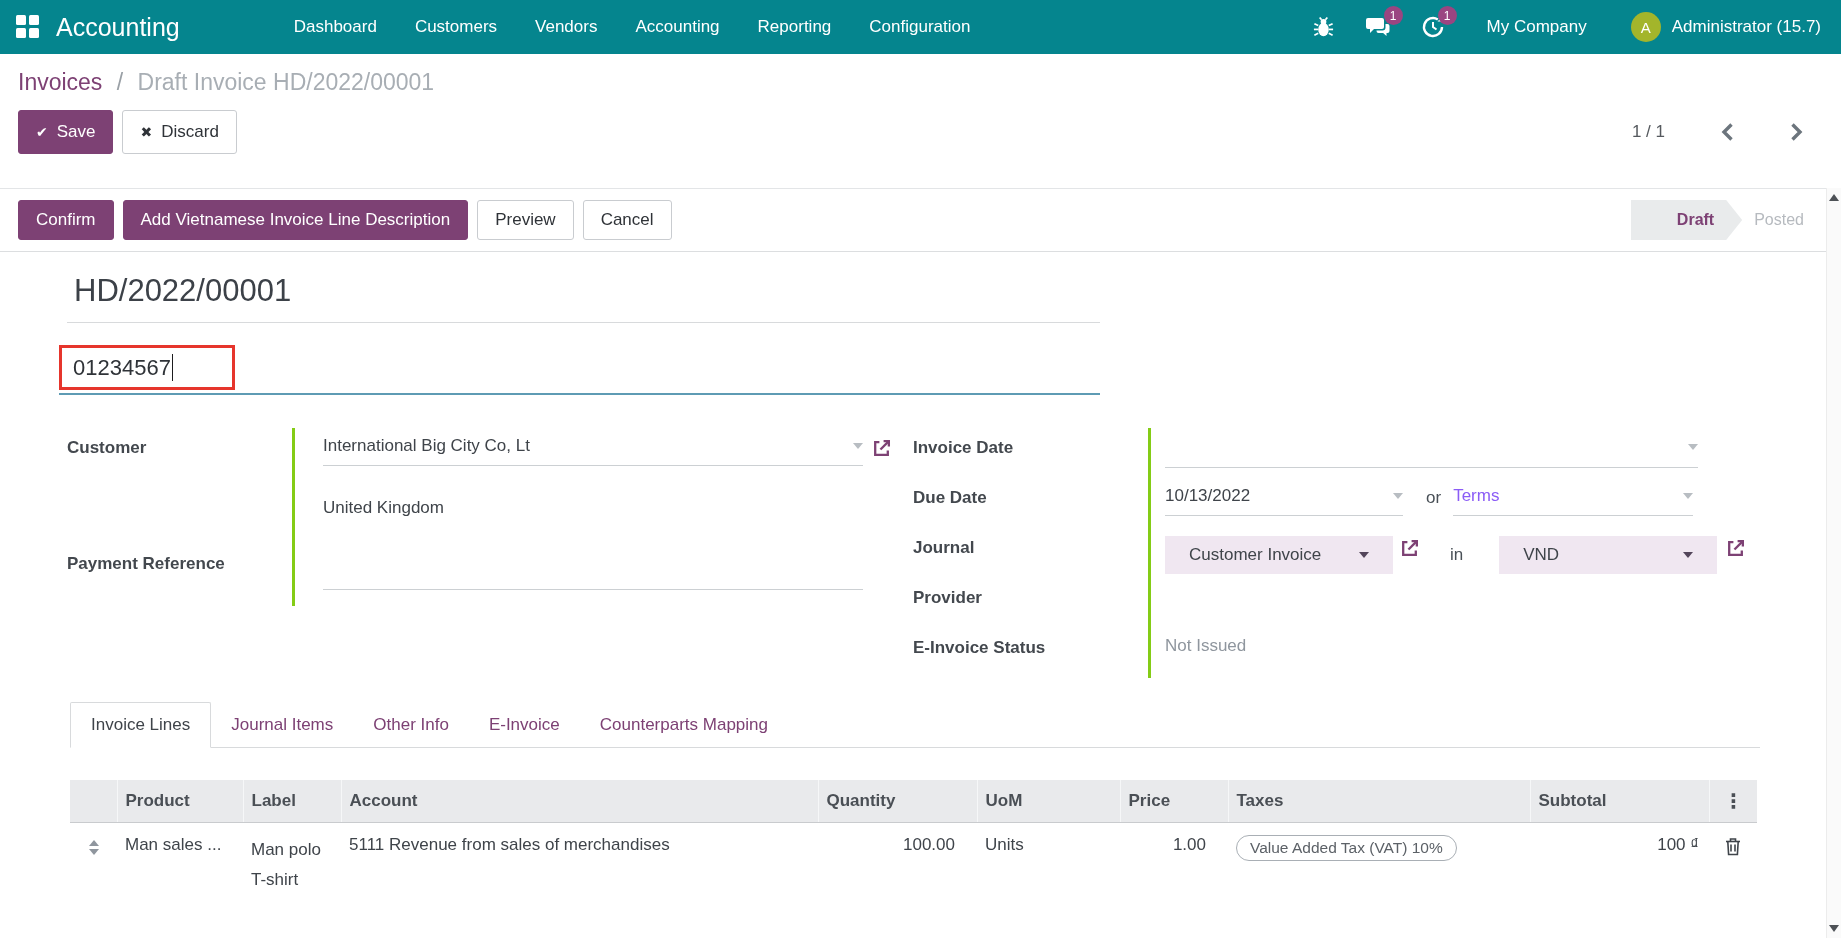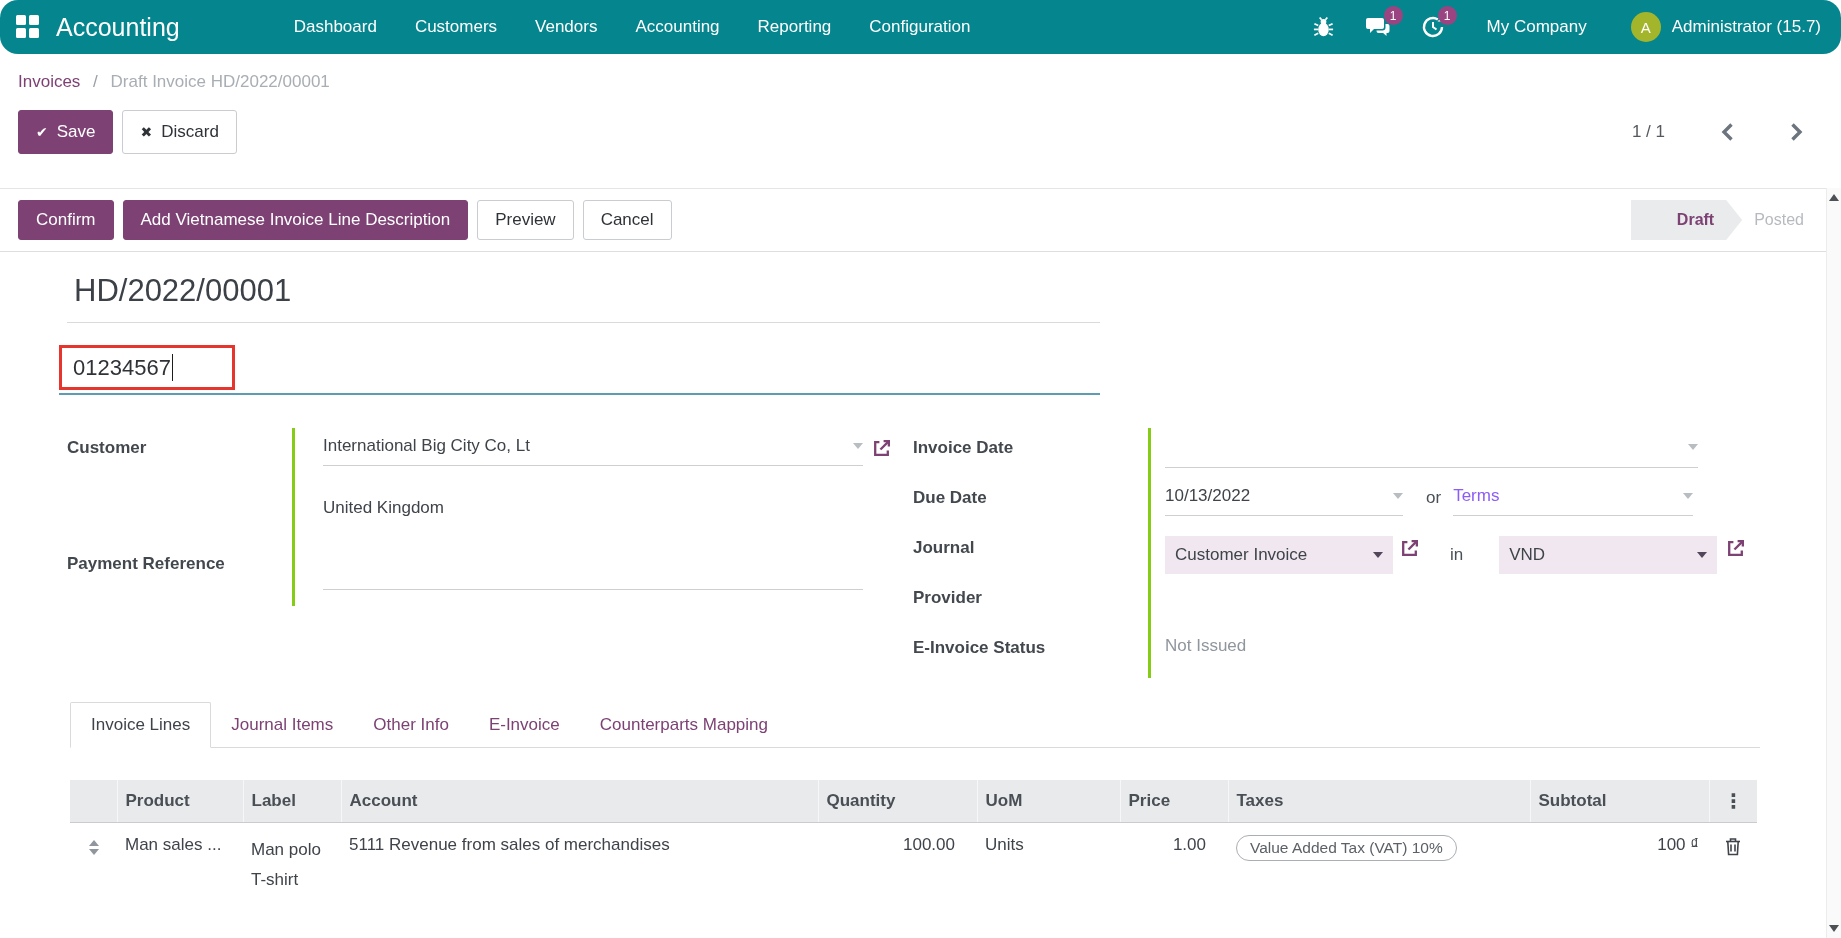--- a/index.html
+++ b/index.html
@@ -4,41 +4,41 @@
 <style>
   * { box-sizing: border-box; margin: 0; padding: 0; }
   html,body { width:1841px; height:938px; overflow:hidden; }
   body {
     font-family:"Liberation Sans","DejaVu Sans",sans-serif;
     font-size:17px; color:#43484e; background:#fff; position:relative;
   }
 
   
   .navbar { height:54px; background:#05858e; display:flex; align-items:center;
-            color:#fff; padding:0 20px 0 16px;border-radius:18px; }
+            color:#fff; padding:0 20px 0 16px; }
   .apps-icon { width:24px; height:24px; display:grid; grid-template-columns:10px 10px;
                grid-template-rows:10px 10px; gap:3px; margin-right:16px; cursor:pointer; }
   .apps-icon span { background:#fff; border-radius:1.5px; }
   .navbar-app { font-size:25px; font-weight:400; cursor:pointer; }
   .navbar-menu { display:flex; margin-left:95px; }
   .navbar-menu .nav-item { padding:0 19px; line-height:54px; cursor:pointer; white-space:nowrap; }
   .nav-spacer { flex:1; }
   .nav-icon { position:relative; margin-left:30px; cursor:pointer; display:flex; align-items:center; }
   .nav-badge { position:absolute; top:-9px; right:-12px; background:#9a4581; color:#fff;
                width:19px; height:19px; border-radius:50%; font-size:12px;
                display:flex; align-items:center; justify-content:center; }
   .nav-company { margin-left:42px; cursor:pointer; white-space:nowrap; }
   .nav-avatar { width:30px; height:30px; border-radius:50%; background:#a3b52b; color:#fff;
                 font-size:15px; display:flex; align-items:center; justify-content:center;
                 margin-left:44px; cursor:pointer; }
   .nav-user { margin-left:11px; cursor:pointer; white-space:nowrap; }
 
   
   .control-panel { padding:14px 0 0 18px; }
-  .breadcrumb { font-size:17px; height:28px; line-height:28px; }
+  .breadcrumb { font-size:23px; height:28px; line-height:28px; }
   .bc-parent { color:#7d4174; cursor:pointer; }
   .bc-sep { color:#9aa0a6; margin:0 8px; }
   .bc-current { color:#a8aeb4; }
   .cp-row { display:flex; align-items:center; margin-top:14px; height:44px; margin-bottom:34px; }
   .btn { font-size:17px; height:44px; display:inline-flex; align-items:center; gap:9px;
          padding:0 17px; border-radius:3px; border:1px solid transparent; cursor:pointer;
          background:#fff; white-space:nowrap; }
   .btn-primary { background:#7d4174; border-color:#7d4174; color:#fff; }
   .btn-default { border-color:#c9ccd0; color:#2f3338; }
   .btn + .btn { margin-left:9px; }
@@ -81,21 +81,21 @@
   .u-field { border-bottom:1px solid #ccd0d3; display:flex; align-items:center;
              padding-bottom:9px; cursor:pointer; }
   .caret { width:0; height:0; border-left:5px solid transparent; border-right:5px solid transparent;
            border-top:6px solid #b8bdc2; margin-left:auto; cursor:pointer; flex:none; }
   .caret-dark { border-top-color:#53455a; }
   .ext-link { margin:2px 0 0 8px; cursor:pointer; flex:none; display:flex; }
   .plain-val { color:#3f444a; }
   .muted-val { color:#8f969e; }
   .placeholder { color:#8b5cf6;text-align:right; }
   .conj { color:#495057; }
-  .chip { background:#f0e7f1; height:38px; display:flex; align-items:center; padding:0 10px;
+  .chip { background:#f0e7f1; height:38px; display:flex; align-items:center; padding:0 24px;
           cursor:pointer; color:#3f444a; }
   .chip .caret { margin-left:auto; }
 
   
   .tabs { display:flex; align-items:flex-end; margin-top:24px; margin-left:3px; width:1690px;
           border-bottom:1px solid #d8dadc; }
   .tab { padding:12px 20px; color:#7d4174; cursor:pointer; white-space:nowrap; }
   .tab.active { background:#fff; border:1px solid #d8dadc; border-bottom:1px solid #fff;
                 color:#3f444a; margin-bottom:-1px; border-radius:2px 2px 0 0; }
 

